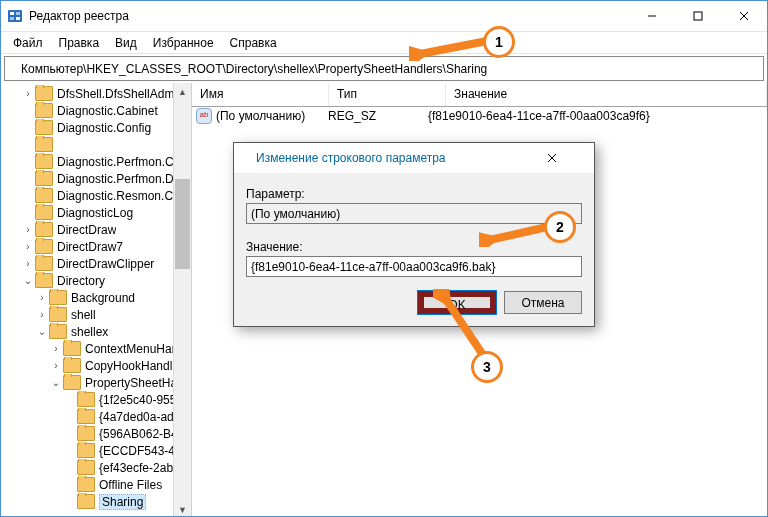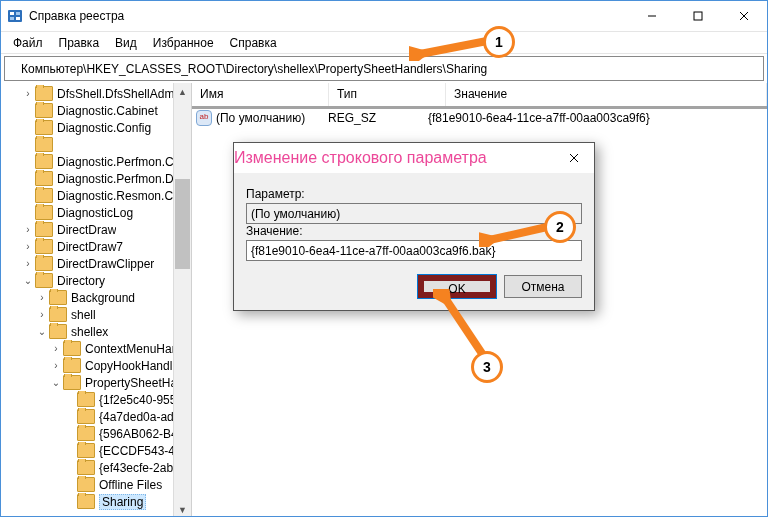--- a/index.html
+++ b/index.html
@@ -16,33 +16,33 @@
 .tree{width:190px;border-right:1px solid #d0d0d0;overflow:hidden;position:relative;background:#fff}
 .tree-inner{padding:2px 0}
 .tree-row{display:flex;align-items:center;height:17px;white-space:nowrap;overflow:hidden;padding-right:2px}
 .tree-row .tw{display:inline-flex;width:14px;justify-content:center;color:#555;font-size:10px}
 .tree-row .tw.blank{color:transparent}
 .tree-row .folder{width:16px;height:13px;background:#f6c667;border:1px solid #c99a2e;border-radius:1px;margin-right:4px;flex:0 0 16px;position:relative}
 .tree-row .folder::before{content:"";position:absolute;top:-3px;left:0;width:6px;height:3px;background:#f6c667;border:1px solid #c99a2e;border-bottom:none;border-radius:1px 1px 0 0}
 .tree-row .label{font-size:12px;overflow:hidden;text-overflow:clip}
 .tree-row.selected .label{background:#cde8ff;border:1px dotted #7fb7e8;padding:0 2px}
 .list{flex:1;background:#fff;overflow:hidden;position:relative}
-.list-header{display:flex;height:23px;border-bottom:3px solid #a3a3a3}
+.list-header{display:flex;height:23px;border-bottom:1px solid #a3a3a3}
 .list-header div{padding:4px 8px;border-right:1px solid #e8e8e8;font-size:12px;color:#000}
 .col-name{width:120px}.col-type{width:100px}.col-value{flex:1}
 .list-row{display:flex;align-items:center;height:18px;padding-left:4px}
 .list-row .icon{width:16px;height:16px;margin-right:4px;display:flex;align-items:center;justify-content:center}
 .str-icon{width:16px;height:14px;background:#dce8f7;border:1px solid #7fa8d6;border-radius:4px;position:relative;font-size:8px;color:#c02020;line-height:12px;text-align:center}
 .list-row .c-name{width:112px}.list-row .c-type{width:100px}.list-row .c-value{flex:1}
 .scrollbar{position:absolute;right:0;top:0;bottom:0;width:17px;background:#f0f0f0;border-left:1px solid #dcdcdc}
 .scrollbar .btn{height:17px;display:flex;align-items:center;justify-content:center;background:#f0f0f0;color:#555;font-size:9px}
 .scrollbar .thumb{position:absolute;left:1px;right:1px;background:#c1c1c1;border-radius:0}
 
 .dialog{position:absolute;left:232px;top:141px;width:360px;background:#f0f0f0;border:1px solid #555;box-shadow:4px 4px 12px rgba(0,0,0,0.35)}
-.dialog .dlg-title{background:#fff;height:30px;display:flex;align-items:center;padding:0 0;color:#ec4899;font-size:16px}
+.dialog .dlg-title{background:#fff;height:30px;display:flex;align-items:center;padding:0 22px;color:#0369a1;font-size:12px}
 .dialog .dlg-title .close{margin-left:auto;width:40px;height:30px;display:flex;align-items:center;justify-content:center;background:transparent;color:#000}
 .dialog .dlg-body{padding:10px 12px 12px}
 .dlg-label{font-size:12px;margin:4px 0 2px}
 .dlg-field{width:100%;box-sizing:border-box;height:21px;border:1px solid #7a7a7a;background:#fff;padding:2px 4px;font-size:12px;font-family:inherit}
 .dlg-field.readonly{background:#f0f0f0}
 .dlg-buttons{display:flex;justify-content:flex-end;gap:8px;margin-top:14px}
 .dlg-buttons button{width:78px;height:23px;border:1px solid #7a7a7a;background:#e1e1e1;font-size:12px;font-family:inherit}
 .dlg-buttons button.default{border:6px solid #7f1d1d;outline:1px solid #0078d7}
 
 .callout{position:absolute;width:26px;height:26px;border:3px solid #f58220;border-radius:50%;background:#fff;display:flex;align-items:center;justify-content:center;font-weight:bold;font-size:14px;color:#000;z-index:20}
@@ -57,21 +57,21 @@
   <div class="titlebar">
     <span class="app-icon">
       <svg width="16" height="16" viewBox="0 0 16 16">
           <rect x="1" y="2" width="14" height="12" fill="#2c6fbb" rx="1"></rect>
           <rect x="3" y="4" width="4" height="3" fill="#fff"></rect>
           <rect x="9" y="4" width="4" height="3" fill="#9fc6ee"></rect>
           <rect x="3" y="9" width="4" height="3" fill="#9fc6ee"></rect>
           <rect x="9" y="9" width="4" height="3" fill="#fff"></rect>
         </svg>
     </span>
-    <span class="title">Справка реестра</span>
+    <span class="title">Редактор реестра</span>
     <div class="win-controls">
       <div>
           <svg width="10" height="10">
             <line x1="1" y1="5" x2="9" y2="5" stroke="#000" stroke-width="1"></line>
           </svg>
         </div>
       <div>
           <svg width="10" height="10">
             <rect x="1" y="1" width="8" height="8" fill="none" stroke="#000" stroke-width="1"></rect>
           </svg>
@@ -256,21 +256,21 @@
       <span class="close">
         <svg width="10" height="10">
             <line x1="1" y1="1" x2="9" y2="9" stroke="#000" stroke-width="1"></line>
             <line x1="9" y1="1" x2="1" y2="9" stroke="#000" stroke-width="1"></line>
           </svg>
       </span>
     </div>
     <div class="dlg-body">
       <div class="dlg-label">Параметр:</div>
       <input class="dlg-field readonly" readonly="" value="(По умолчанию)" style="">
-      <div class="dlg-label" style="margin-top:0">Значение:</div>
+      <div class="dlg-label" style="margin-top:16px">Значение:</div>
       <input class="dlg-field" value="{f81e9010-6ea4-11ce-a7ff-00aa003ca9f6.bak}" style="">
       <div class="dlg-buttons">
         <button class="default">OK</button>
         <button>Отмена</button>
       </div>
     </div>
   </div>
 
   <div class="arrow" style="left:408px;top:32px">
     <svg width="80" height="28">

